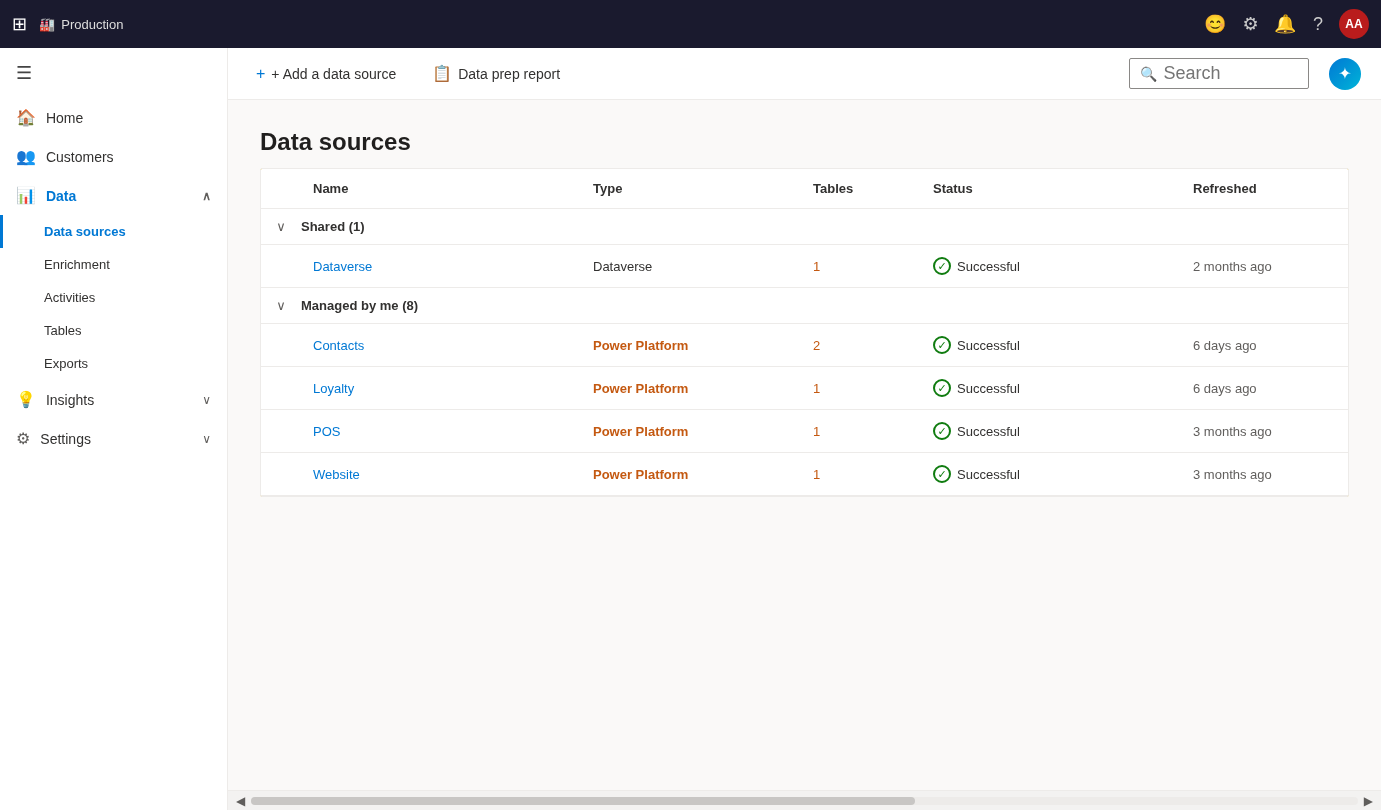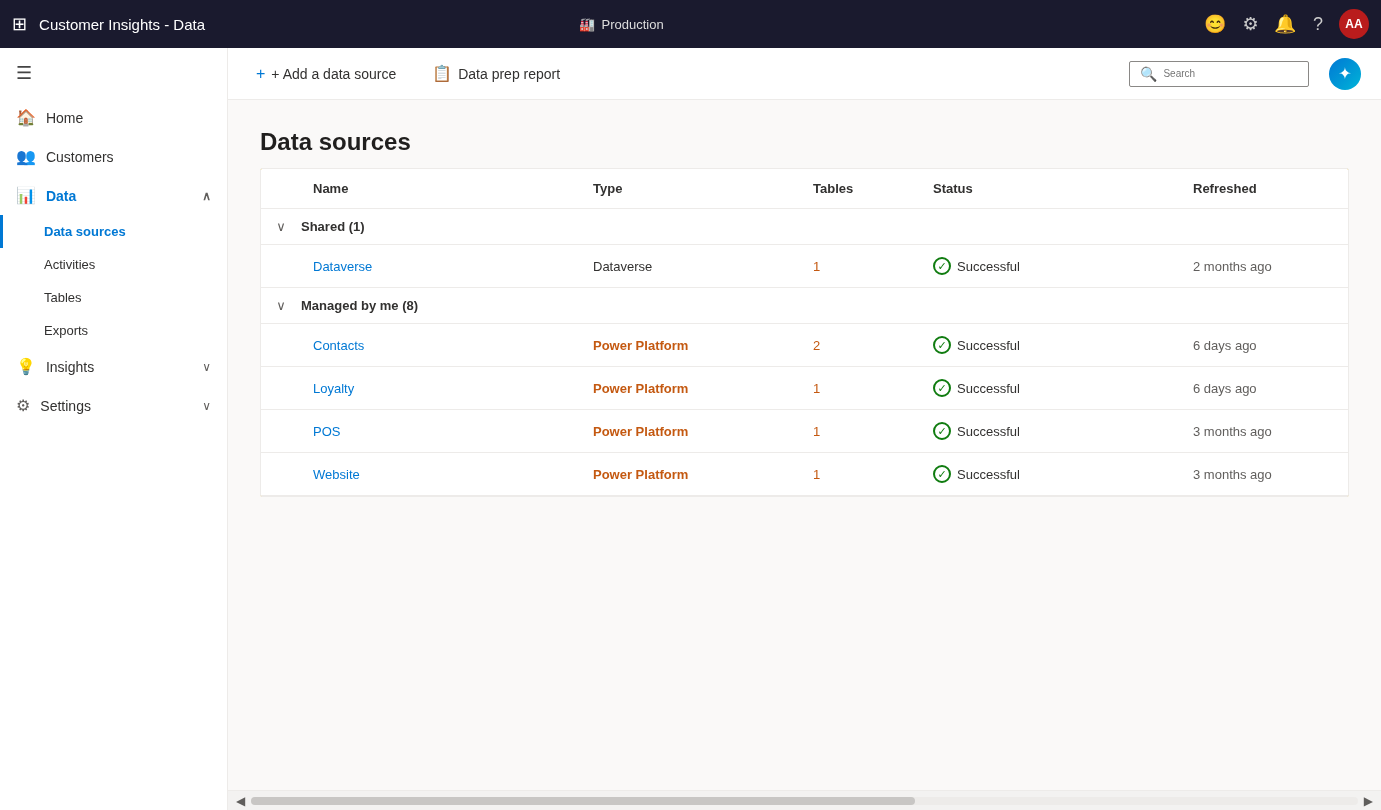--- a/index.html
+++ b/index.html
@@ -34,21 +34,21 @@
     .nav-item .nav-label { font-size: 14px; }
     .nav-item .expand-icon { margin-left: auto; font-size: 12px; color: #605e5c; }
     .nav-sub-item { display: flex; align-items: center; padding: 9px 16px 9px 44px; cursor: pointer; color: #323130; font-size: 13px; }
     .nav-sub-item.active { color: #0078d4; font-weight: 600; border-left: 3px solid #0078d4; padding-left: 41px; }
 
     
     .toolbar { height: 52px; background: #fff; border-bottom: 1px solid #edebe9; display: flex; align-items: center; padding: 0 20px; gap: 20px; flex-shrink: 0; }
     .toolbar-btn { display: flex; align-items: center; gap: 6px; cursor: pointer; color: #323130; font-size: 14px; padding: 6px 8px; border-radius: 2px; border: none; background: none; }
     .toolbar-btn .btn-icon { color: #0078d4; font-size: 16px; }
     .toolbar-search { margin-left: auto; display: flex; align-items: center; gap: 6px; border: 1px solid #8a8886; border-radius: 2px; padding: 4px 10px; background: #fff; width: 180px; }
-    .toolbar-search input { border: none; outline: none; font-size: 10px; width: 100%; color: #0f172a; }
+    .toolbar-search input { border: none; outline: none; font-size: 18px; width: 100%; color: #0f172a; }
     .toolbar-search-icon { color: #605e5c; font-size: 14px; }
     .toolbar-copilot { width: 32px; height: 32px; background: linear-gradient(135deg, #0078d4, #00b4d8); border-radius: 50%; display: flex; align-items: center; justify-content: center; color: #fff; font-size: 16px; cursor: pointer; }
 
     
     .main { flex: 1; background: #faf9f8; overflow-y: auto; padding: 28px 32px; }
     .page-title { font-size: 24px; font-weight: 600; color: #201f1e; margin-bottom: 12px; }
     .page-desc { font-size: 13px; color: #605e5c; margin-bottom: 24px; }
     .page-desc a { color: #0078d4; text-decoration: none; }
 
     
@@ -71,21 +71,20 @@
     .main-footer { height: 20px; background: #f3f2f1; border-top: 1px solid #edebe9; display: flex; align-items: center; padding: 0 8px; }
     .scroll-arrow { color: #605e5c; font-size: 12px; cursor: pointer; }
     .scroll-bar-track { flex: 1; height: 8px; background: #edebe9; border-radius: 4px; margin: 0 6px; }
     .scroll-bar-thumb { width: 60%; height: 100%; background: #c8c6c4; border-radius: 4px; }
   </style>
 </head>
 <body>
 
 <div class="topbar">
   <span class="topbar-grid">⊞</span>
-  <div class="topbar-title">Customer Insights - Data</div>
   <div class="topbar-env">
     <span>🏭</span>
     <span>Production</span>
   </div>
   <div style="flex:1"></div>
   <div class="topbar-icons">
     <span class="topbar-icon">😊</span>
     <span class="topbar-icon">⚙</span>
     <span class="topbar-icon">🔔</span>
     <span class="topbar-icon">?</span>
@@ -113,20 +112,23 @@
         <span class="nav-icon" style="color:#0078d4;">📊</span>
         <span class="nav-label">Data</span>
         <span class="expand-icon">∧</span>
       </div>
 
       <div class="nav-sub-item active">
         <span>Data sources</span>
       </div>
 
 
+      <div class="nav-sub-item">
+        <span>Enrichment</span>
+      </div>
 
       <div class="nav-sub-item">
         <span>Activities</span>
       </div>
 
       <div class="nav-sub-item">
         <span>Tables</span>
       </div>
 
       <div class="nav-sub-item">

